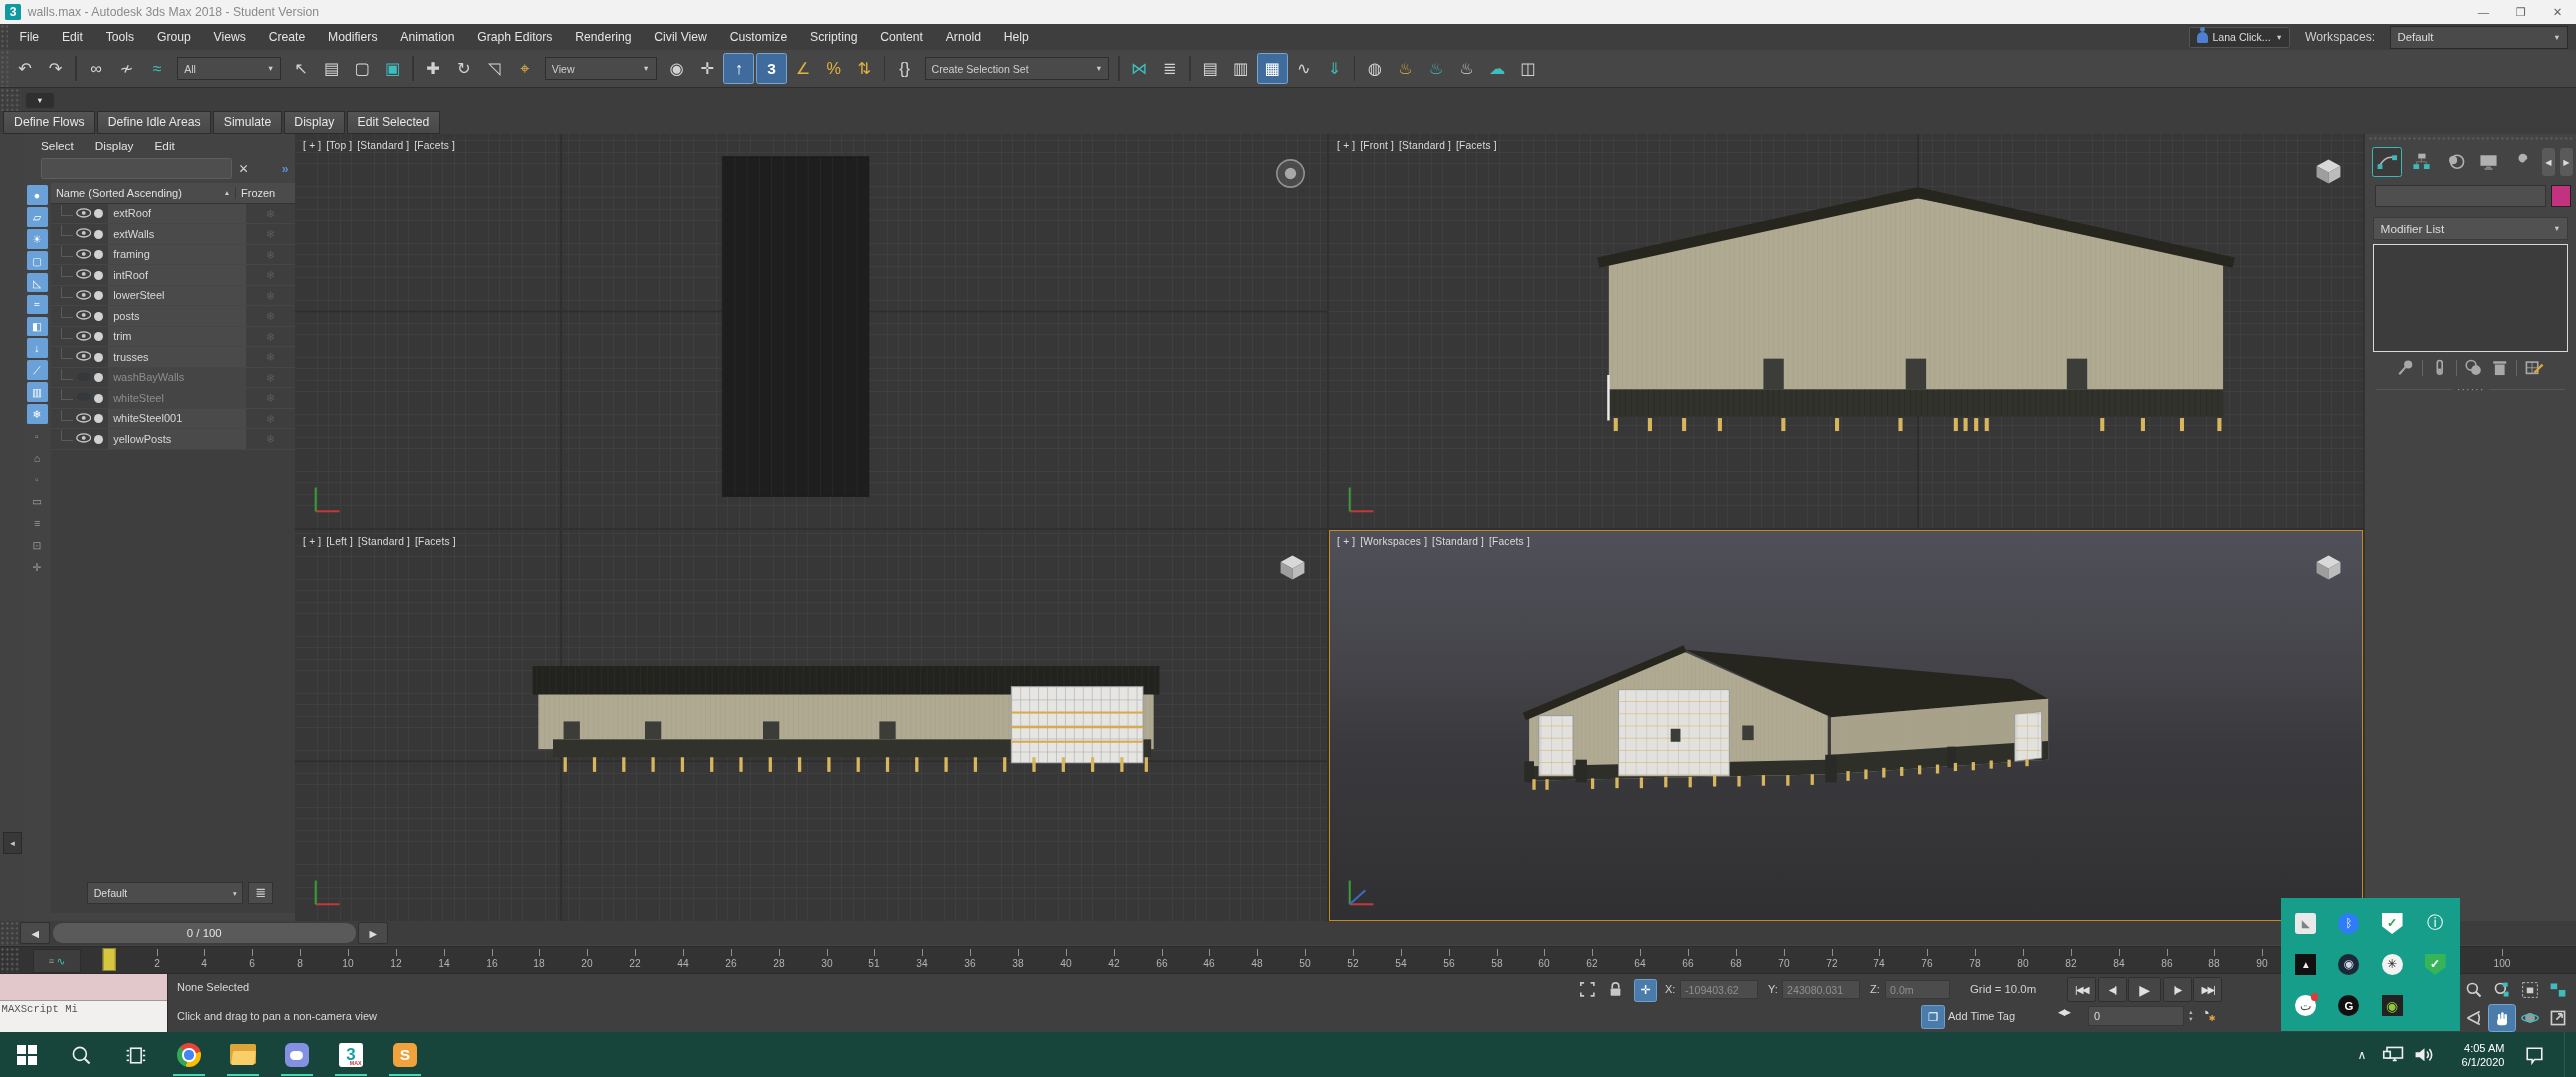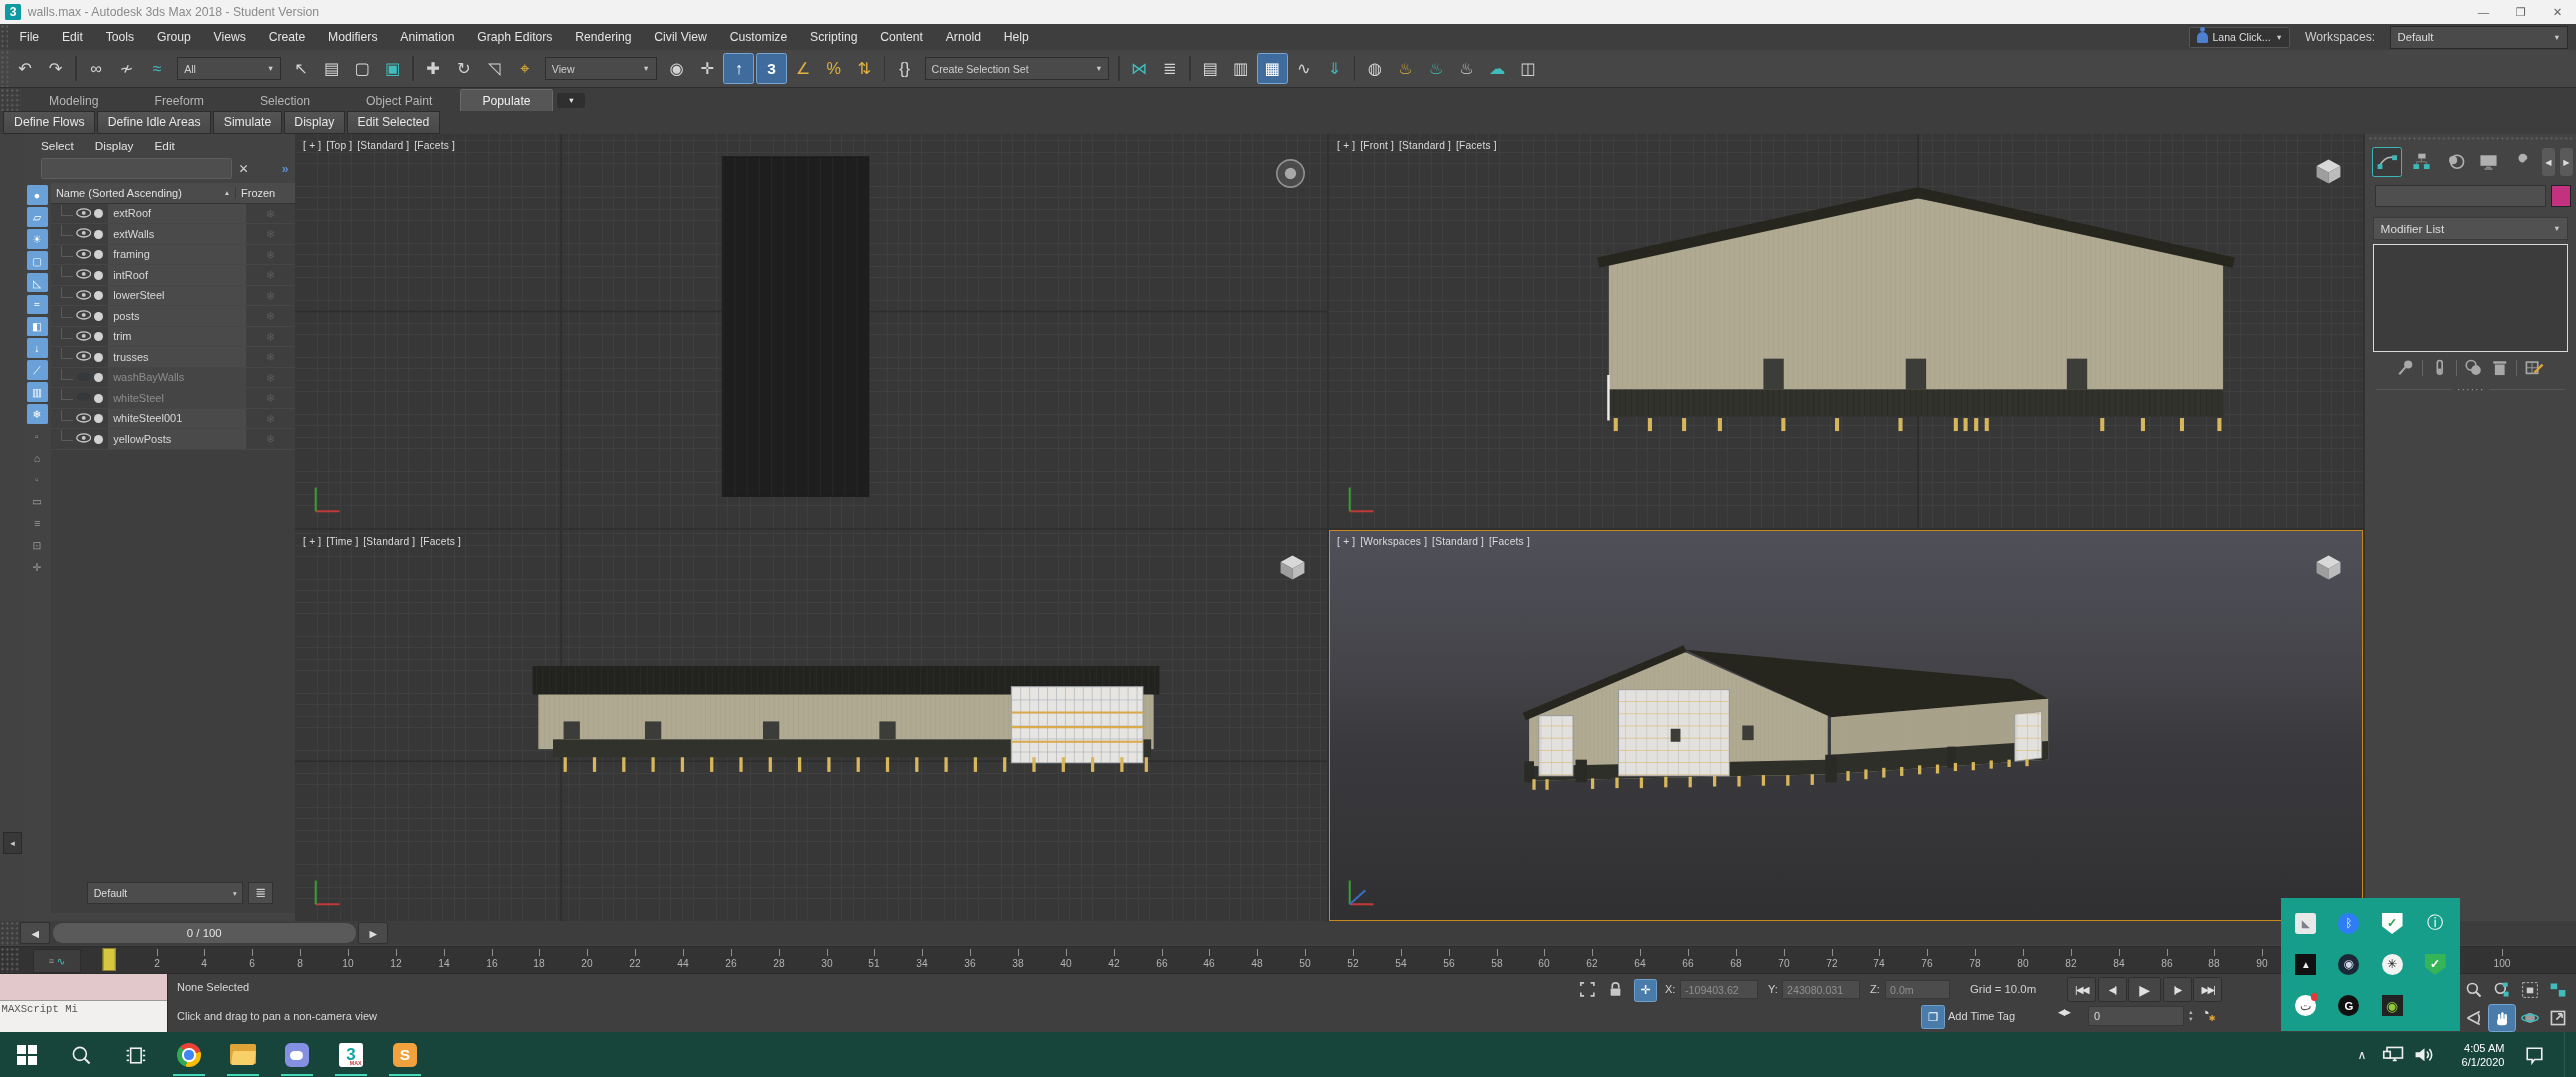--- a/index.html
+++ b/index.html
@@ -307,27 +307,20 @@
         <div class="tb-btn warn">♨</div>
         <div class="tb-btn accent">♨</div>
         <div class="tb-btn">♨</div>
         <div class="tb-btn accent">☁</div>
         <div class="tb-btn">◫</div>
       </div>
   </div>
 
   <div id="ribbon-tabs">
     <div class="grip"></div>
-    <div id="ribbon-tab-items" style="display:flex;align-items:flex-end">
-        <div class="rtab">Modeling</div>
-        <div class="rtab">Freeform</div>
-        <div class="rtab">Selection</div>
-        <div class="rtab">Object Paint</div>
-        <div class="rtab active">Populate</div>
-      </div>
     <div id="ribbon-dd">▼</div>
   </div>
   <div id="ribbon-sub">
       <div class="rbtn">Define Flows</div>
       <div class="rbtn">Define Idle Areas</div>
       <div class="rbtn">Simulate</div>
       <div class="rbtn">Display</div>
       <div class="rbtn">Edit Selected</div>
     </div>
 
@@ -588,21 +581,21 @@
         </svg>
         <svg class="axis" width="36" height="36" viewBox="0 0 44 44">
           <line x1="7" y1="37" x2="36" y2="37" stroke="#c03a3a" stroke-width="2.5"></line>
           <line x1="7" y1="37" x2="7" y2="8" stroke="#3a9c3a" stroke-width="2.5"></line>
         </svg>
       </div>
 
       <div class="vp ortho" id="vp-left" style="left:0;top:396px;width:1032px;height:391px">
         <div class="vp-label" id="lbl-left">
             <span>[ + ]</span>
-            <span>[Time ]</span>
+            <span>[Left ]</span>
             <span>[Standard ]</span>
             <span>[Facets ]</span>
           </div>
         <svg class="scene" width="1032" height="391" viewBox="0 0 1268 480">
           <line x1="327" y1="0" x2="327" y2="480" stroke="#2d2d2d" stroke-width="2"></line>
           <line x1="0" y1="284" x2="1268" y2="284" stroke="#2d2d2d" stroke-width="2"></line>
           <defs>
             <pattern id="l-str" width="6" height="10" patternUnits="userSpaceOnUse">
               <line x1="0" y1="0" x2="0" y2="10" stroke="#a59e86" stroke-width="1.2"></line>
               </pattern>

